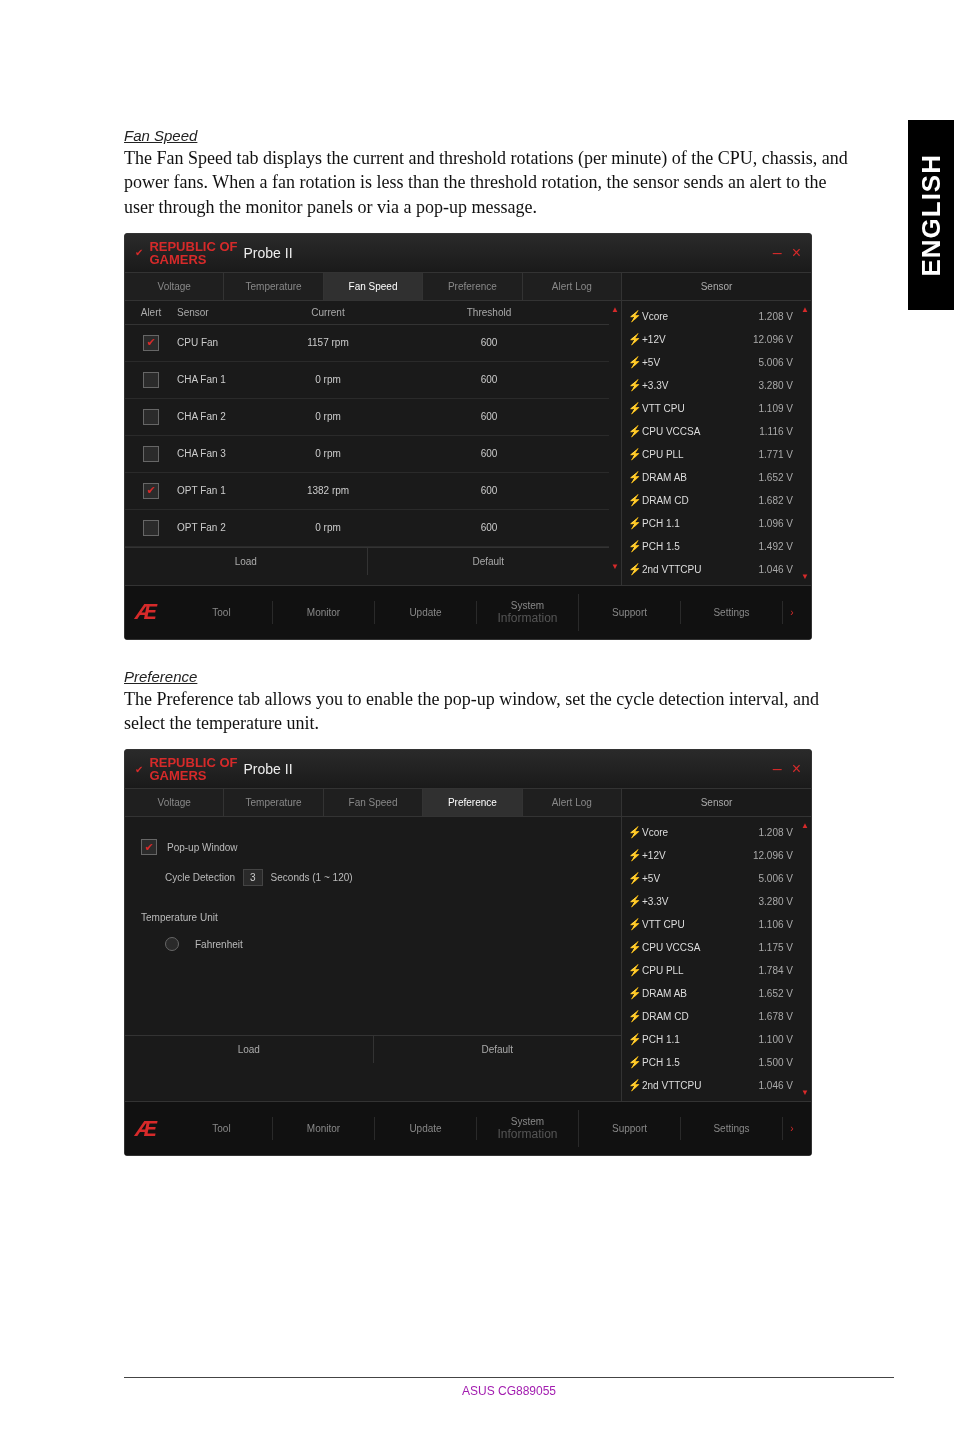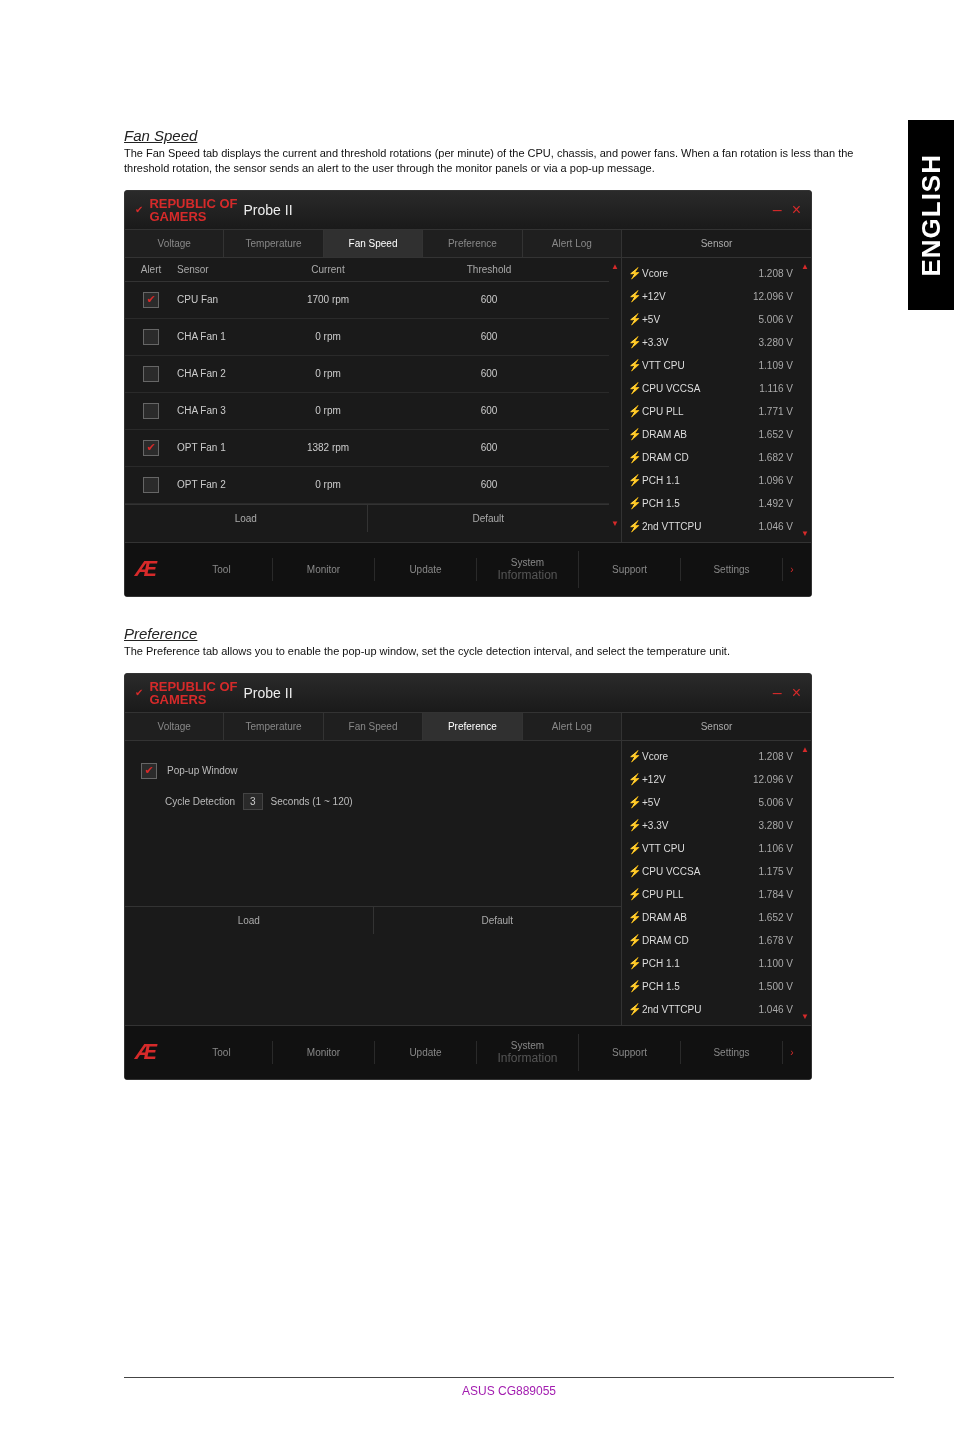--- a/index.html
+++ b/index.html
@@ -34,24 +34,25 @@
     margin-top: 7px;
   }
   .section-title {
     font-style: italic;
     text-decoration: underline;
     font-size: 15px;
     color: #222;
     margin-bottom: 2px;
   }
   .body-text {
-    font-size: 11px;
+    font-size: 18px;
     color: #111;
     line-height: 1.35;
     margin-bottom: 14px;
+    font-family: Liberation Serif, serif;
   }
   .app-window {
     width: 688px;
     background: #1a1a1a;
     border: 1px solid #333;
     border-radius: 3px;
     margin-bottom: 28px;
     font-size: 10px;
     color: #ccc;
   }
@@ -167,21 +168,21 @@
               <div class="col-sensor">Sensor</div>
               <div class="col-current">Current</div>
               <div class="col-thresh">Threshold</div>
             </div>
             <div id="fan-rows">
                 <div class="grid-row">
                   <div class="col-alert">
                     <div class="checkbox">✔</div>
                   </div>
                   <div class="col-sensor">CPU Fan</div>
-                  <div class="col-current">1700 rpm</div>
+                  <div class="col-current">1157 rpm</div>
                   <div class="col-thresh">600</div>
                 </div>
                 <div class="grid-row">
                   <div class="col-alert">
                     <div class="checkbox"></div>
                   </div>
                   <div class="col-sensor">CHA Fan 1</div>
                   <div class="col-current">0 rpm</div>
                   <div class="col-thresh">600</div>
                 </div>
@@ -349,20 +350,25 @@
           <div class="pref-row">
             <div class="checkbox">✔</div>
             <span>Pop-up Window</span>
           </div>
           <div class="pref-sub">
             <span>Cycle Detection</span>
             <span class="dd">3</span>
             <span>Seconds (1 ~ 120)</span>
           </div>
           <div style="height:12px;"></div>
+          <div class="pref-row" style="padding-left:2px;">Temperature Unit</div>
+          <div class="pref-sub">
+            <span class="radio"></span>
+            <span>Fahrenheit</span>
+          </div>
           <div style="height:70px;"></div>
         </div>
         <div class="bottom-row">
           <div class="b-btn">Load</div>
           <div class="b-btn">Default</div>
         </div>
       </div>
 
       <div class="right-col">
         <div class="panel-header">Sensor</div>

